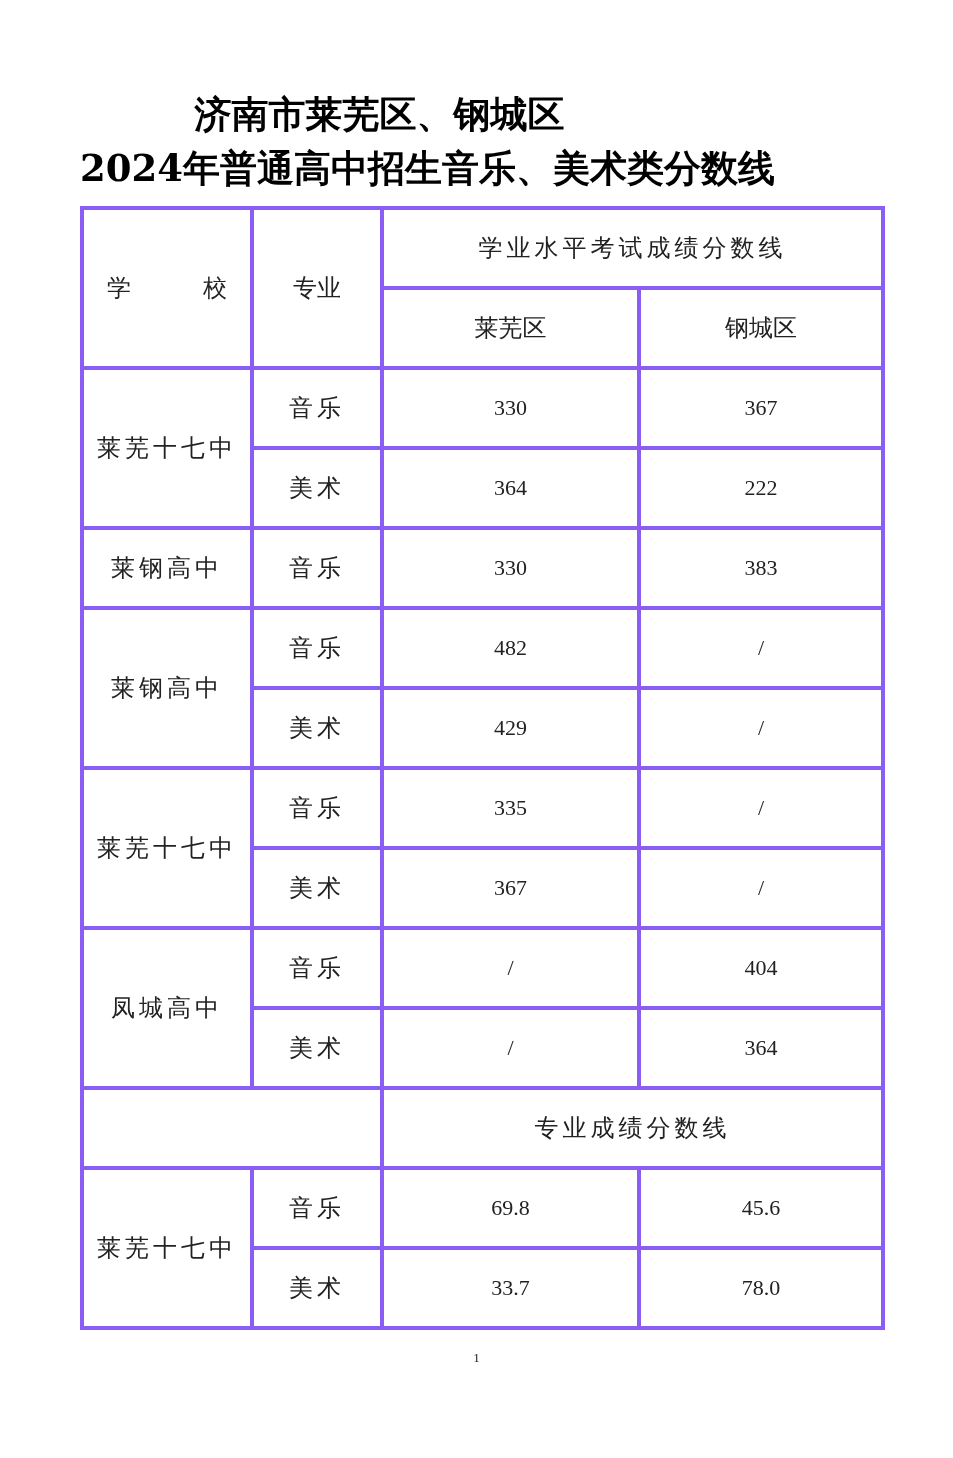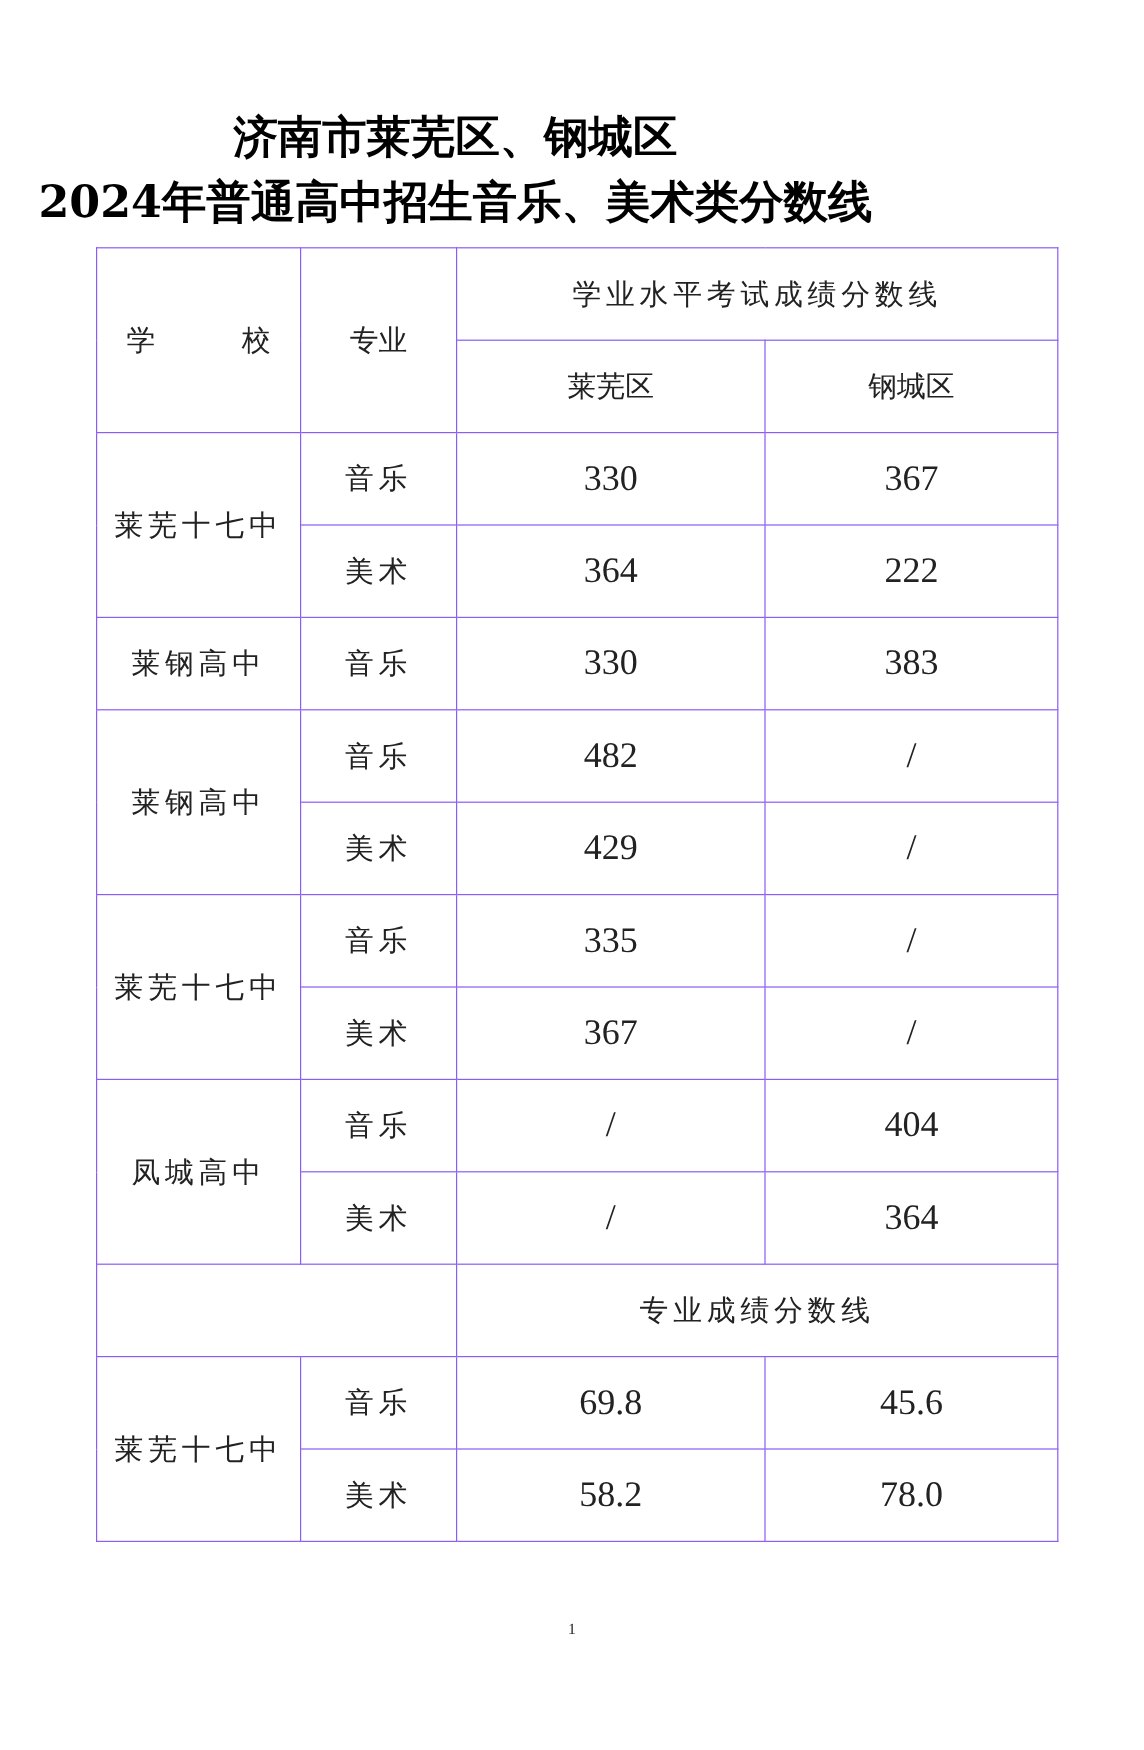--- a/index.html
+++ b/index.html
@@ -1,22 +1,22 @@
 <!DOCTYPE html>
 <html><head>
 <meta charset="utf-8">
 <style>
   html, body { margin: 0; padding: 0; background: #ffffff; }
   body { width: 953px; height: 1458px; position: relative; overflow: hidden; font-family: "DejaVu Serif", "Liberation Serif", serif; color: #1a1a1a; }
   .title { position: absolute; left: 0; width: 759px; text-align: center; font-family: "DejaVu Serif", "Liberation Serif", serif; font-weight: bold; font-size: 37px; letter-spacing: 0px; color: #000; line-height: 1; }
   .title.l1 { top: 96px; }
-  .title.l2 { top: 150px; }
+  .title.l2 { top: 150px; margin-left: 48px; }
   table { position: absolute; left: 80px; top: 206px; border-collapse: collapse; table-layout: fixed; width: 801px; }
-  td { border: 1px solid #8b5cf6; text-align: center; vertical-align: middle; padding: 0; font-size: 24px; height: 76px; color: #222; }
-  td.num { font-family: "Liberation Serif", "DejaVu Serif", serif; font-size: 30px; text-align: center; }
+  td { border: 4px solid #8b5cf6; text-align: center; vertical-align: middle; padding: 0; font-size: 24px; height: 76px; color: #222; }
+  td.num { font-family: "Liberation Serif", "DejaVu Serif", serif; font-size: 22px; text-align: center; }
   td.hdr { font-size: 24px; }
   .sp { letter-spacing: 4px; }
   .page-num { position: absolute; top: 1350px; left: 0; width: 953px; text-align: center; font-size: 13px; font-family: "Liberation Serif", serif; color: #222; }
 </style>
 </head>
 <body>
 
 <div class="title l1">济南市莱芜区、钢城区</div>
 <div class="title l2">2024年普通高中招生音乐、美术类分数线</div>
 
@@ -99,19 +99,19 @@
   </tr>
 
   <tr>
     <td class="sp" rowspan="2">莱芜十七中</td>
     <td class="sp">音乐</td>
     <td class="num">69.8</td>
     <td class="num">45.6</td>
   </tr>
   <tr>
     <td class="sp">美术</td>
-    <td class="num">58.2</td>
+    <td class="num">33.7</td>
     <td class="num">78.0</td>
   </tr>
 </tbody>
   </table>
 
 <div class="page-num">1</div>
 
 </body></html>

